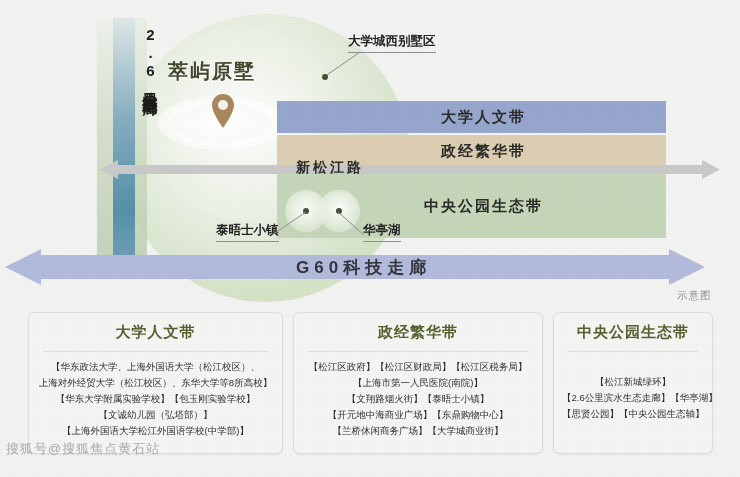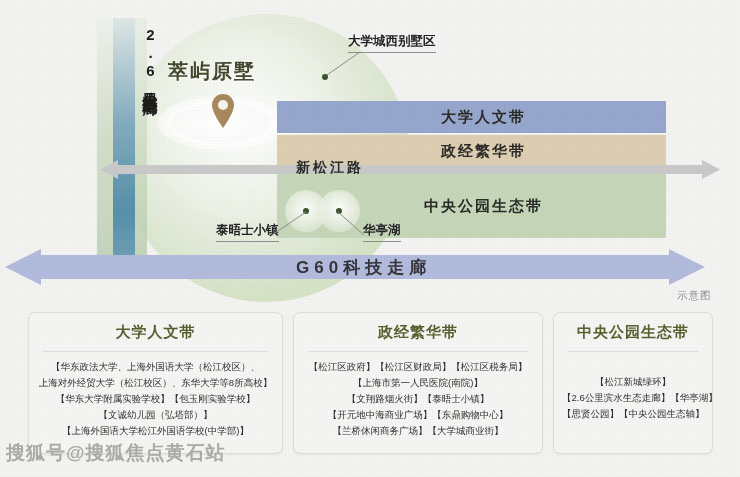--- a/index.html
+++ b/index.html
@@ -108,22 +108,22 @@
   }
   .card-rule{height:1px;background:#dedede;margin:0 14px;}
   .card-body{padding:7px 8px 0;}
   .card-line{
     text-align:center;font-size:9.5px;color:#2f2f2f;line-height:16px;white-space:nowrap;
   }
   .card-3 .card-line{font-size:9.5px;}
 
   
   .watermark{
-    position:absolute;left:6px;top:440px;font-size:19px;color:#a9a9a6;
-    letter-spacing:1px;font-weight:700;z-index:45;
+    position:absolute;left:6px;top:440px;font-size:13px;color:#a9a9a6;
+    letter-spacing:1px;font-weight:400;z-index:45;
   }
 </style>
 </head>
 <body>
 
 <div id="page">
 
   <div class="diagram">
 
     <div class="green-disc"></div>

